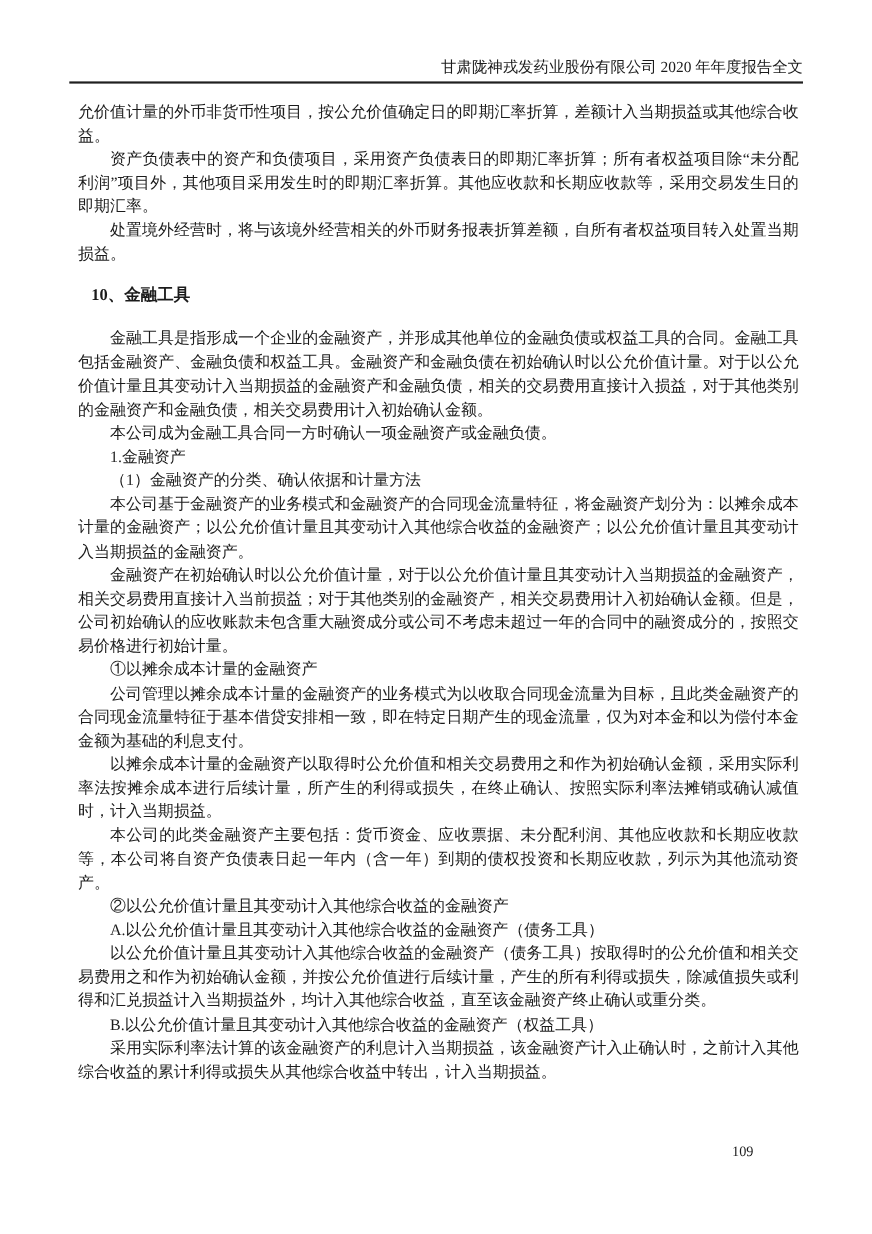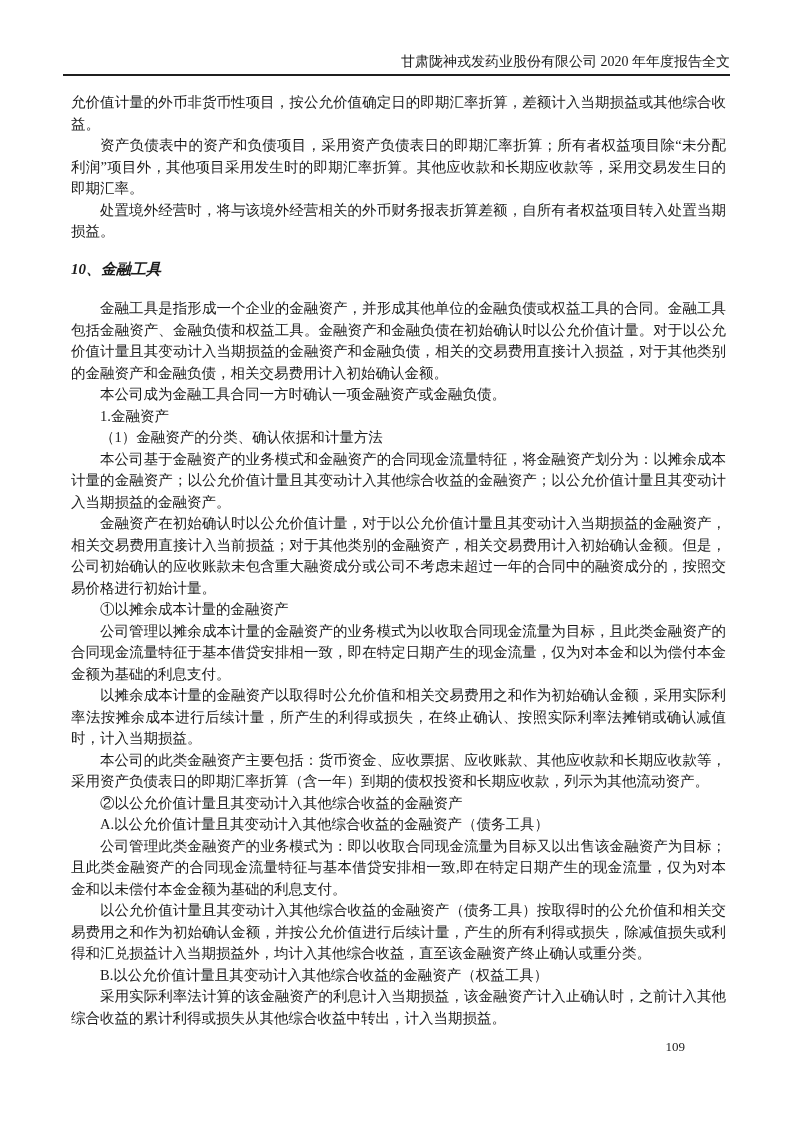--- a/index.html
+++ b/index.html
@@ -47,22 +47,21 @@
     margin: 0;
     word-break: break-all;
   }
   .para.indent {
     text-indent: 2em;
   }
   .section-heading {
     font-size: 15px;
     font-weight: bold;
     line-height: 21.5px;
-    margin: 16px 0 18px 0;
-    font-style: italic;
+    margin: 16px 0 18px 12px;
   }
   .page-number {
     position: absolute;
     top: 1039px;
     right: 72px;
     font-size: 13px;
     line-height: 16px;
   }
 </style>
 </head>
@@ -81,24 +80,23 @@
       <h3 class="section-heading">10、金融工具</h3>
       <p class="para indent">金融工具是指形成一个企业的金融资产，并形成其他单位的金融负债或权益工具的合同。金融工具包括金融资产、金融负债和权益工具。金融资产和金融负债在初始确认时以公允价值计量。对于以公允价值计量且其变动计入当期损益的金融资产和金融负债，相关的交易费用直接计入损益，对于其他类别的金融资产和金融负债，相关交易费用计入初始确认金额。</p>
       <p class="para indent">本公司成为金融工具合同一方时确认一项金融资产或金融负债。</p>
       <p class="para indent">1.金融资产</p>
       <p class="para indent">（1）金融资产的分类、确认依据和计量方法</p>
       <p class="para indent">本公司基于金融资产的业务模式和金融资产的合同现金流量特征，将金融资产划分为：以摊余成本计量的金融资产；以公允价值计量且其变动计入其他综合收益的金融资产；以公允价值计量且其变动计入当期损益的金融资产。</p>
       <p class="para indent">金融资产在初始确认时以公允价值计量，对于以公允价值计量且其变动计入当期损益的金融资产，相关交易费用直接计入当前损益；对于其他类别的金融资产，相关交易费用计入初始确认金额。但是，公司初始确认的应收账款未包含重大融资成分或公司不考虑未超过一年的合同中的融资成分的，按照交易价格进行初始计量。</p>
       <p class="para indent">①以摊余成本计量的金融资产</p>
       <p class="para indent">公司管理以摊余成本计量的金融资产的业务模式为以收取合同现金流量为目标，且此类金融资产的合同现金流量特征于基本借贷安排相一致，即在特定日期产生的现金流量，仅为对本金和以为偿付本金金额为基础的利息支付。</p>
       <p class="para indent">以摊余成本计量的金融资产以取得时公允价值和相关交易费用之和作为初始确认金额，采用实际利率法按摊余成本进行后续计量，所产生的利得或损失，在终止确认、按照实际利率法摊销或确认减值时，计入当期损益。</p>
-      <p class="para indent">本公司的此类金融资产主要包括：货币资金、应收票据、应收账款、其他应收款和长期应收款等，采用资产负债表日的即期汇率折算（含一年）到期的债权投资和长期应收款，列示为其他流动资产。</p>
+      <p class="para indent">本公司的此类金融资产主要包括：货币资金、应收票据、未分配利润、其他应收款和长期应收款等，本公司将自资产负债表日起一年内（含一年）到期的债权投资和长期应收款，列示为其他流动资产。</p>
       <p class="para indent">②以公允价值计量且其变动计入其他综合收益的金融资产</p>
       <p class="para indent">A.以公允价值计量且其变动计入其他综合收益的金融资产（债务工具）</p>
-      <p class="para indent">公司管理此类金融资产的业务模式为：即以收取合同现金流量为目标又以出售该金融资产为目标；且此类金融资产的合同现金流量特征与基本借贷安排相一致,即在特定日期产生的现金流量，仅为对本金和以未偿付本金金额为基础的利息支付。</p>
       <p class="para indent">以公允价值计量且其变动计入其他综合收益的金融资产（债务工具）按取得时的公允价值和相关交易费用之和作为初始确认金额，并按公允价值进行后续计量，产生的所有利得或损失，除减值损失或利得和汇兑损益计入当期损益外，均计入其他综合收益，直至该金融资产终止确认或重分类。</p>
       <p class="para indent">B.以公允价值计量且其变动计入其他综合收益的金融资产（权益工具）</p>
       <p class="para indent">采用实际利率法计算的该金融资产的利息计入当期损益，该金融资产计入止确认时，之前计入其他综合收益的累计利得或损失从其他综合收益中转出，计入当期损益。</p>
     </div>
 
   <div class="page-number">109</div>
 
 </div>
 
 </body></html>

